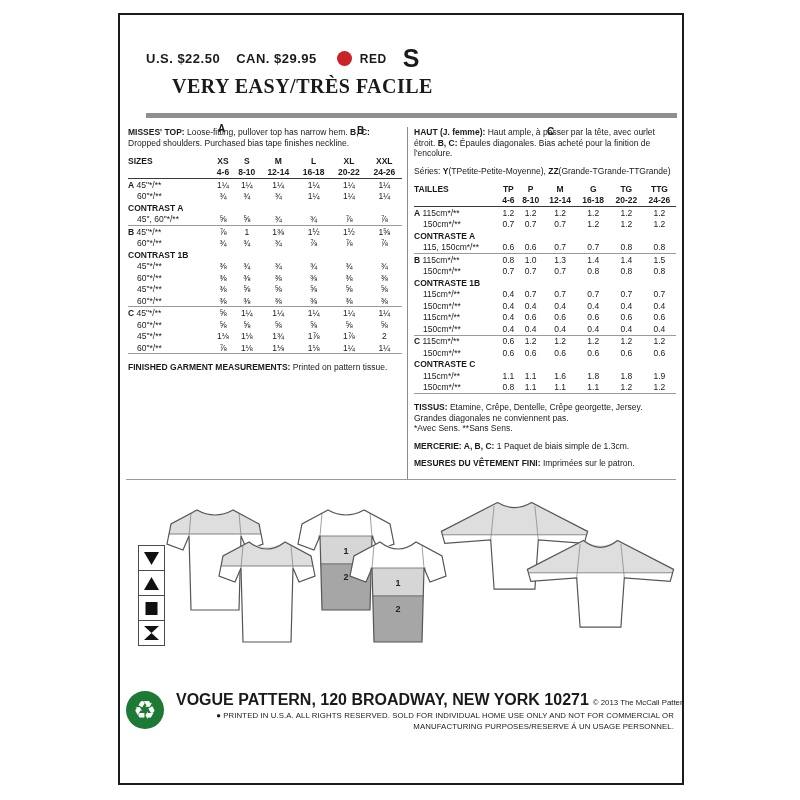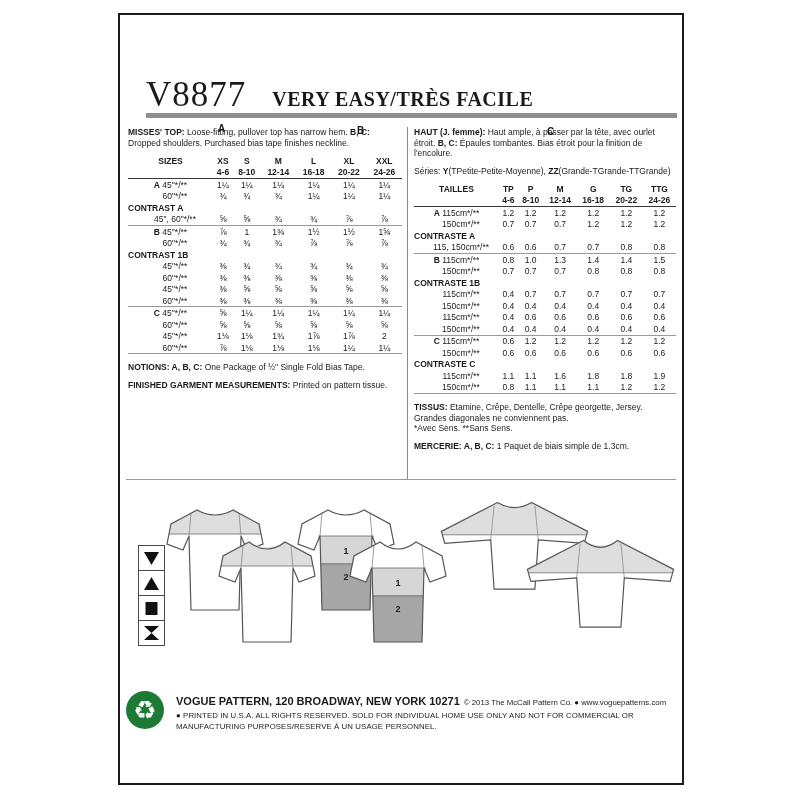--- a/index.html
+++ b/index.html
@@ -23,21 +23,21 @@
   .col-right{left:294px;width:262px;}
   .vdivider{position:absolute;left:287px;top:112px;width:1px;height:352px;background:#8a8a8a;}
   .bottom-rule{position:absolute;left:6px;right:6px;top:464px;height:1px;background:#9a9a9a;}
   .par{margin:0 0 7px 0;}
   .par b{font-weight:bold;}
   
   table{width:100%;border-collapse:collapse;margin:2px 0 8px 0;}
   th,td{font-size:8.5px;padding:.6px 0;text-align:center;font-weight:normal;line-height:10.3px;}
   thead th{font-weight:bold;}
   thead tr.r2 th{border-bottom:1.4px solid #3a3a3a;}
-  td.lbl,th.lbl{text-align:center;width:76px;white-space:nowrap;}
+  td.lbl,th.lbl{text-align:left;width:76px;white-space:nowrap;}
   td.lbl b{font-weight:bold;}
   td.ind{padding-left:9px;}
   td.sec{text-align:left;font-weight:bold;margin-top:36px;}
   tr.rule td{border-top:1px solid #9a9a9a;}
   tbody tr:last-child td{border-bottom:1px solid #9a9a9a;}
   
   .views{position:absolute;left:0;top:470px;width:562px;height:200px;}
   .symbol-strip{position:absolute;left:18px;top:61px;width:27px;}
   .symbox{width:25px;height:24px;border:1px solid #4a4a4a;background:#fff;display:flex;align-items:center;justify-content:center;margin-top:-1px;}
   .view-svg{position:absolute;}
@@ -47,31 +47,37 @@
   .view-label{position:absolute;font-weight:bold;font-size:10px;}
   .lab-a{left:98px;top:108px;}
   .lab-b{left:237px;top:110px;}
   .lab-c{left:427px;top:111px;}
   
   .footer{position:absolute;left:6px;top:676px;width:548px;display:flex;}
   .recycle{width:38px;height:38px;border-radius:50%;background:#1d7a34;color:#fff;
     display:flex;align-items:center;justify-content:center;font-size:26px;flex:0 0 38px;}
   .foot-text{margin-left:12px;width:498px;}
   .foot-l1{white-space:nowrap;}
-  .foot-l1 .fb{font-weight:bold;font-size:11px;}
+  .foot-l1 .fb{font-weight:bold;font-size:16px;}
   .foot-l1 .fr{font-size:7.8px;margin-left:4px;}
-  .foot-l2{font-size:7.8px;line-height:10.5px;margin-top:2px;letter-spacing:.1px;}
+  .foot-l2{font-size:7.8px;line-height:10.5px;margin-top:2px;letter-spacing:.1px;text-align:right;}
 </style>
 </head>
 <body>
 
 <div class="sheet">
 
+  <div class="price-row">
+    <span class="price">U.S. $22.50</span>
+    <span class="price">CAN. $29.95</span>
+    <span class="dot"></span>
+    <span class="redlbl">RED</span>
+    <span class="sizeletter">S</span>
+  </div>
   <div class="title-row">
-    <span class="pnum">V8877</span>
     <span class="easy">VERY EASY/TRÈS FACILE</span>
   </div>
   <div class="gray-band"></div>
 
   <div class="col col-left">
     <p class="par"><b>MISSES' TOP:</b><span> Loose-fitting, pullover top has narrow hem. </span><b>B, C:</b><span> Dropped shoulders. Purchased bias tape finishes neckline.</span></p>
     <table>
         <thead>
           <tr>
             <th class="lbl">SIZES</th>
@@ -211,28 +217,27 @@
             <td class="lbl ind">60"*/**</td>
             <td class="val">⅞</td>
             <td class="val">1⅛</td>
             <td class="val">1⅛</td>
             <td class="val">1⅛</td>
             <td class="val">1¼</td>
             <td class="val">1¼</td>
           </tr>
         </tbody>
       </table>
-    <p class="par"><b>NOTIONS: A, B, C:</b><span> One Package of ½" Single Fold Bias Tape.</span></p>
     <p class="par"><b>FINISHED GARMENT MEASUREMENTS:</b><span> Printed on pattern tissue.</span></p>
   </div>
 
   <div class="vdivider"></div>
 
   <div class="col col-right">
-    <p class="par"><b>HAUT (J. femme):</b><span> Haut ample, à passer par la tête, avec ourlet étroit. </span><b>B, C:</b><span> Épaules tombantes. Bias étroit pour la finition de l'encolure.</span></p>
+    <p class="par"><b>HAUT (J. femme):</b><span> Haut ample, à passer par la tête, avec ourlet étroit. </span><b>B, C:</b><span> Épaules diagonales. Bias acheté pour la finition de l'encolure.</span></p>
     <p class="par"><span>Séries:</span> <b>Y</b><span>(TPetite-Petite-Moyenne), </span><b>ZZ</b><span>(Grande-TGrande-TTGrande)</span></p>
     <table>
         <thead>
           <tr>
             <th class="lbl">TAILLES</th>
             <th>TP</th>
             <th>P</th>
             <th>M</th>
             <th>G</th>
             <th>TG</th>
@@ -372,20 +377,21 @@
             <td class="val">1.1</td>
             <td class="val">1.1</td>
             <td class="val">1.1</td>
             <td class="val">1.2</td>
             <td class="val">1.2</td>
           </tr>
         </tbody>
       </table>
     <p class="par"><b>TISSUS:</b><span> Etamine, Crêpe, Dentelle, Crêpe georgette, Jersey.</span><br><span>Grandes diagonales ne conviennent pas.</span><br><span>*Avec Sens. **Sans Sens.</span></p>
     <p class="par"><b>MERCERIE: A, B, C:</b><span> 1 Paquet de biais simple de 1.3cm.</span></p>
+    <p class="par"><b>MESURES DU VÊTEMENT FINI:</b><span> Imprimées sur le patron.</span></p>
   </div>
 
   <div class="bottom-rule"></div>
 
   <div class="views">
 
     <div class="symbol-strip">
       <div class="symbox">
           <svg width="17" height="15">
             <path d="M1,1 L16,1 L8.5,14 Z" fill="#111"></path>

